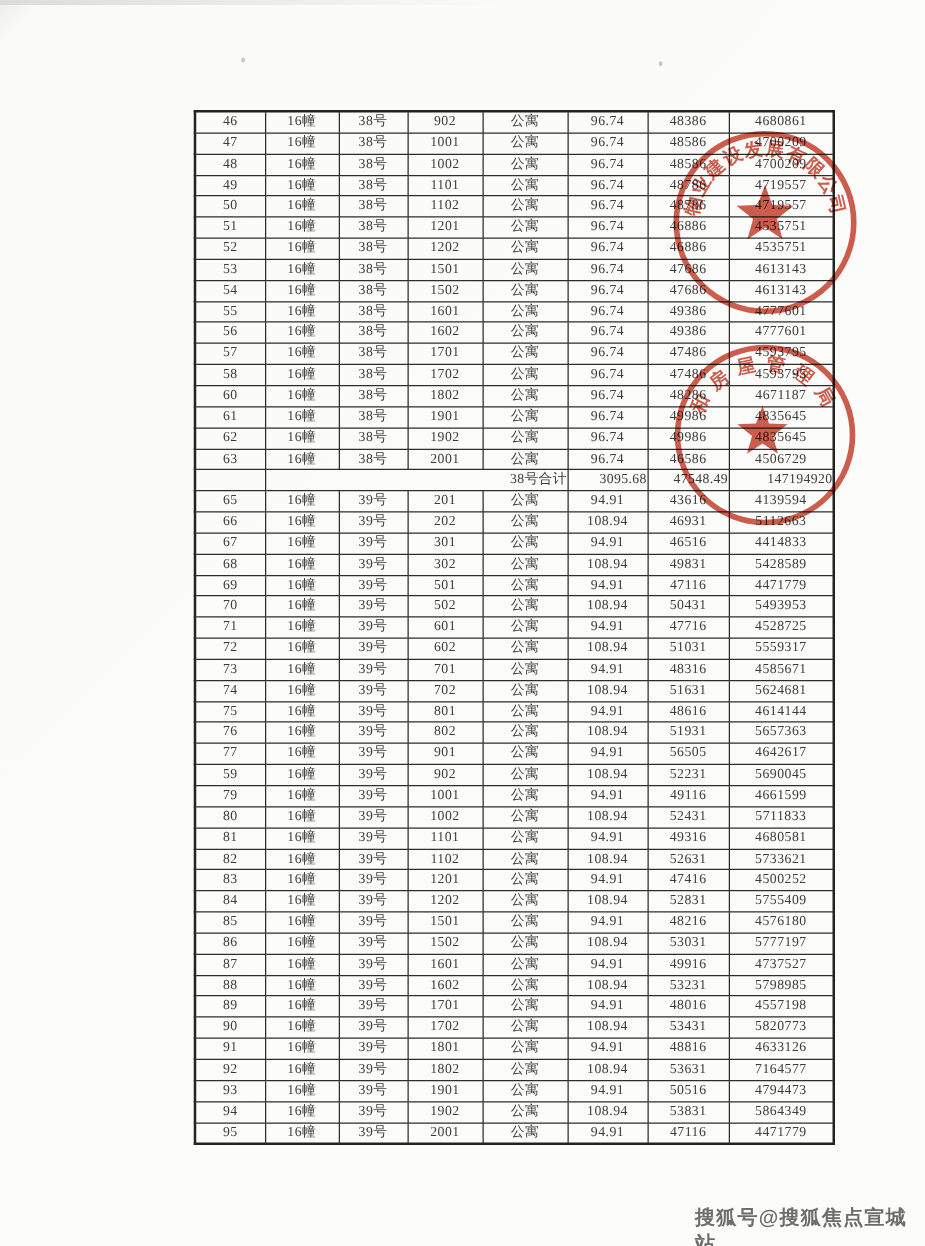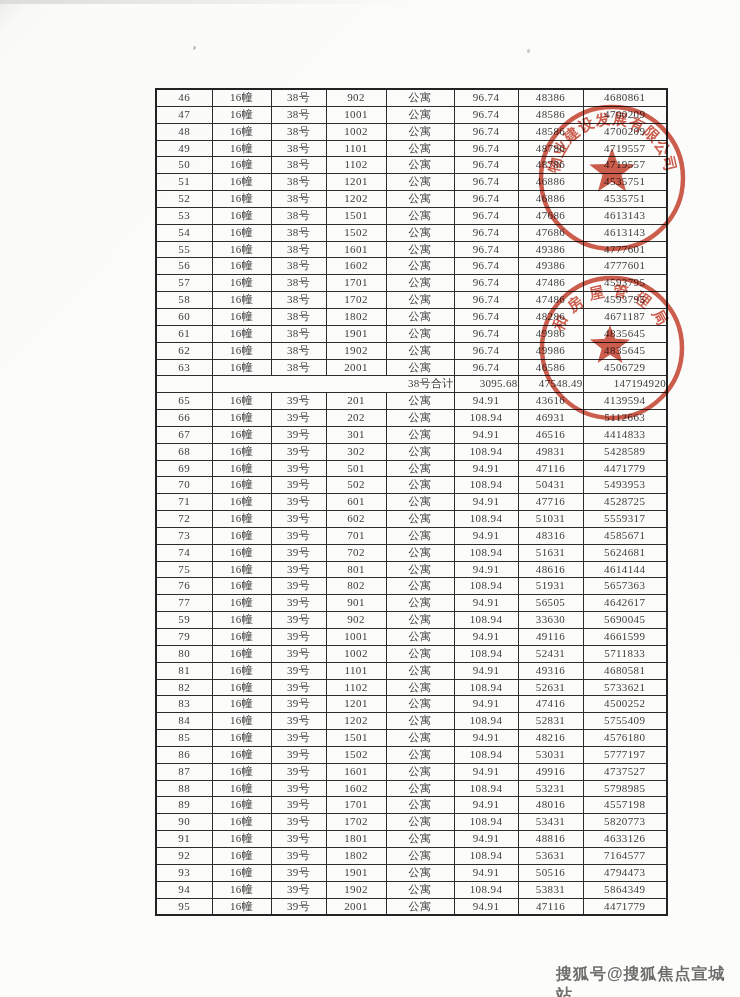--- a/index.html
+++ b/index.html
@@ -372,21 +372,21 @@
           <td data-name="table-cell">56505</td>
           <td data-name="table-cell">4642617</td>
         </tr>
         <tr data-name="table-row">
           <td data-name="table-cell">59</td>
           <td data-name="table-cell">16幢</td>
           <td data-name="table-cell">39号</td>
           <td data-name="table-cell">902</td>
           <td data-name="table-cell">公寓</td>
           <td data-name="table-cell">108.94</td>
-          <td data-name="table-cell">33630</td>
+          <td data-name="table-cell">52231</td>
           <td data-name="table-cell">5690045</td>
         </tr>
         <tr data-name="table-row">
           <td data-name="table-cell">79</td>
           <td data-name="table-cell">16幢</td>
           <td data-name="table-cell">39号</td>
           <td data-name="table-cell">1001</td>
           <td data-name="table-cell">公寓</td>
           <td data-name="table-cell">94.91</td>
           <td data-name="table-cell">49116</td>

